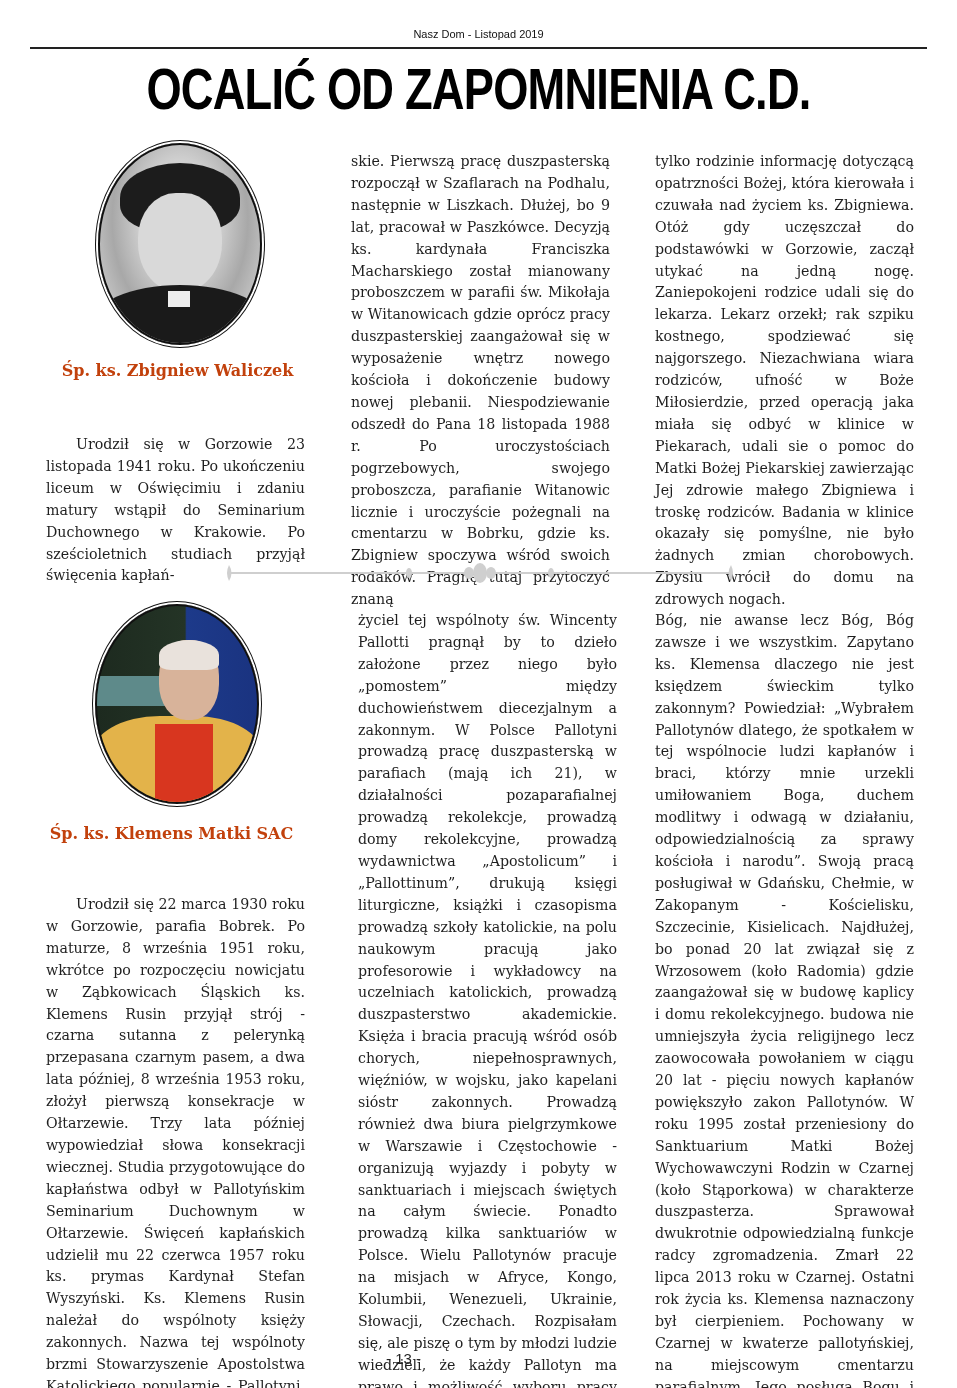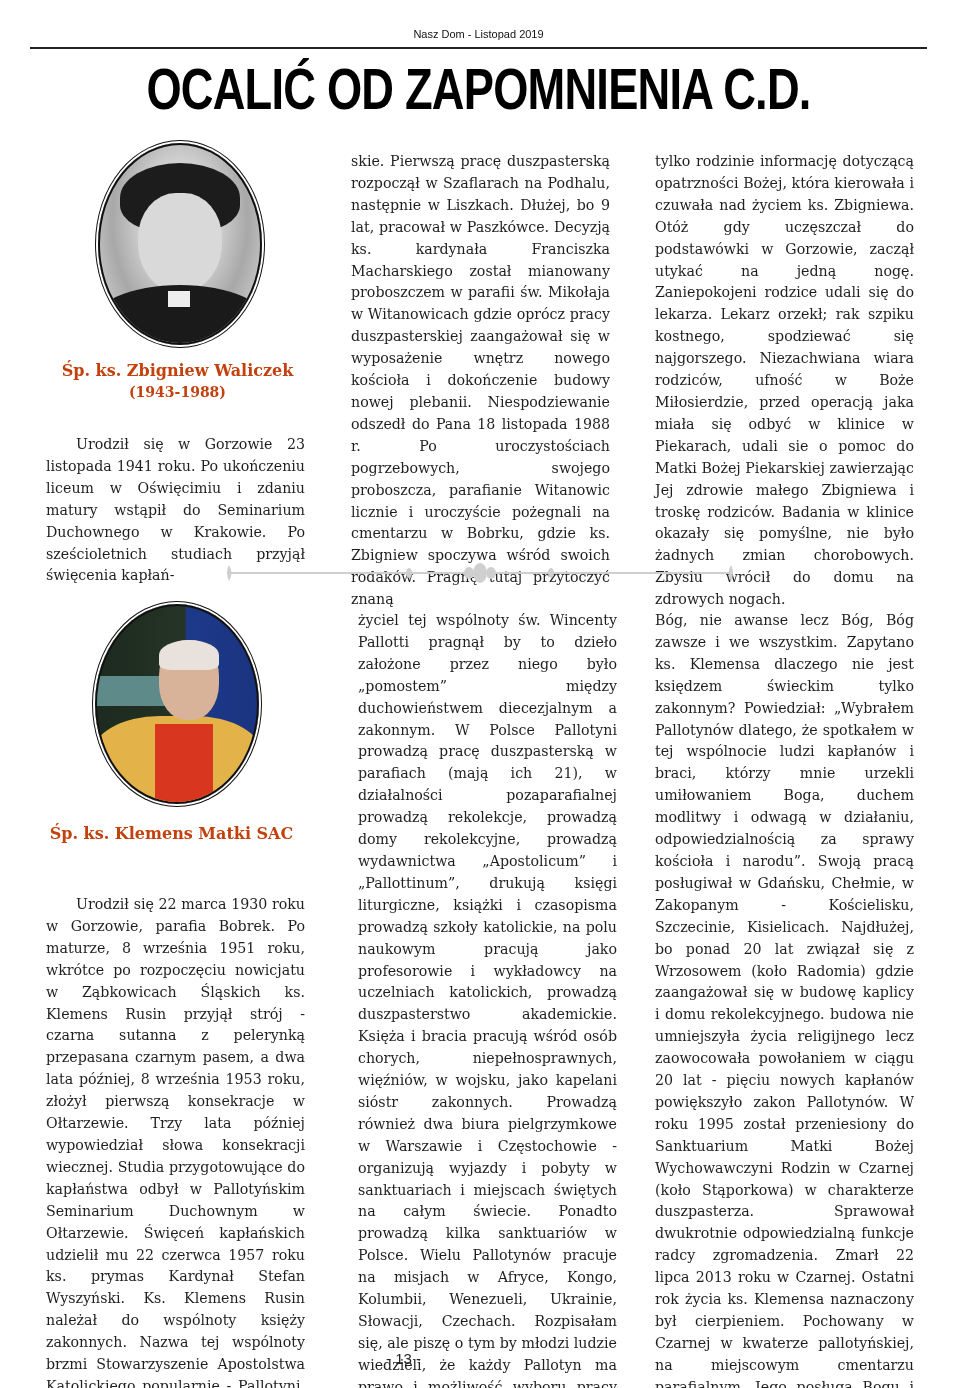--- a/index.html
+++ b/index.html
@@ -59,21 +59,20 @@
 <div class="title">OCALIĆ OD ZAPOMNIENIA C.D.</div>
 
 <div class="portrait p1">
   <div class="hair"></div>
   <div class="face"></div>
   <div class="coat"></div>
   <div class="collar"></div>
 </div>
 <div class="caption" style="left:32px; top:360px;">
   <div class="cap-name">Śp. ks. Zbigniew Waliczek</div>
-  <div class="cap-years">(1943-1988)</div>
 </div>
 <div class="col" style="left:30px; top:418px;">
   <p class="indent">Urodził się w Gorzowie 23 listopada 1941 roku. Po ukończeniu liceum w Oświęcimiu i zdaniu matury wstąpił do Seminarium Duchownego w Krakowie. Po sześcioletnich studiach przyjął święcenia kapłań-</p>
 </div>
 <div class="col" style="left:335px; top:135px;">
   <p>skie. Pierwszą pracę duszpasterską rozpoczął w Szaflarach na Podhalu, następnie w Liszkach. Dłużej, bo 9 lat, pracował w Paszkówce. Decyzją ks. kardynała Franciszka Macharskiego został mianowany proboszczem w parafii św. Mikołaja w Witanowicach gdzie oprócz pracy duszpasterskiej zaangażował się w wyposażenie wnętrz nowego kościoła i dokończenie budowy nowej plebanii. Niespodziewanie odszedł do Pana 18 listopada 1988 r. Po uroczystościach pogrzebowych, swojego proboszcza, parafianie Witanowic licznie i uroczyście pożegnali na cmentarzu w Bobrku, gdzie ks. Zbigniew spoczywa wśród swoich rodaków. Pragnę tutaj przytoczyć znaną</p>
 </div>
 <div class="col" style="left:639px; top:135px;">
   <p>tylko rodzinie informację dotyczącą opatrzności Bożej, która kierowała i czuwała nad życiem ks. Zbigniewa. Otóż gdy uczęszczał do podstawówki w Gorzowie, zaczął utykać na jedną nogę. Zaniepokojeni rodzice udali się do lekarza. Lekarz orzekł; rak szpiku kostnego, spodziewać się najgorszego. Niezachwiana wiara rodziców, ufność w Boże Miłosierdzie, przed operacją jaka miała się odbyć w klinice w Piekarach, udali sie o pomoc do Matki Bożej Piekarskiej zawierzając Jej zdrowie małego Zbigniewa i troskę rodziców. Badania w klinice okazały się pomyślne, nie było żadnych zmian chorobowych. Zbysiu wrócił do domu na zdrowych nogach.</p>
 </div>

